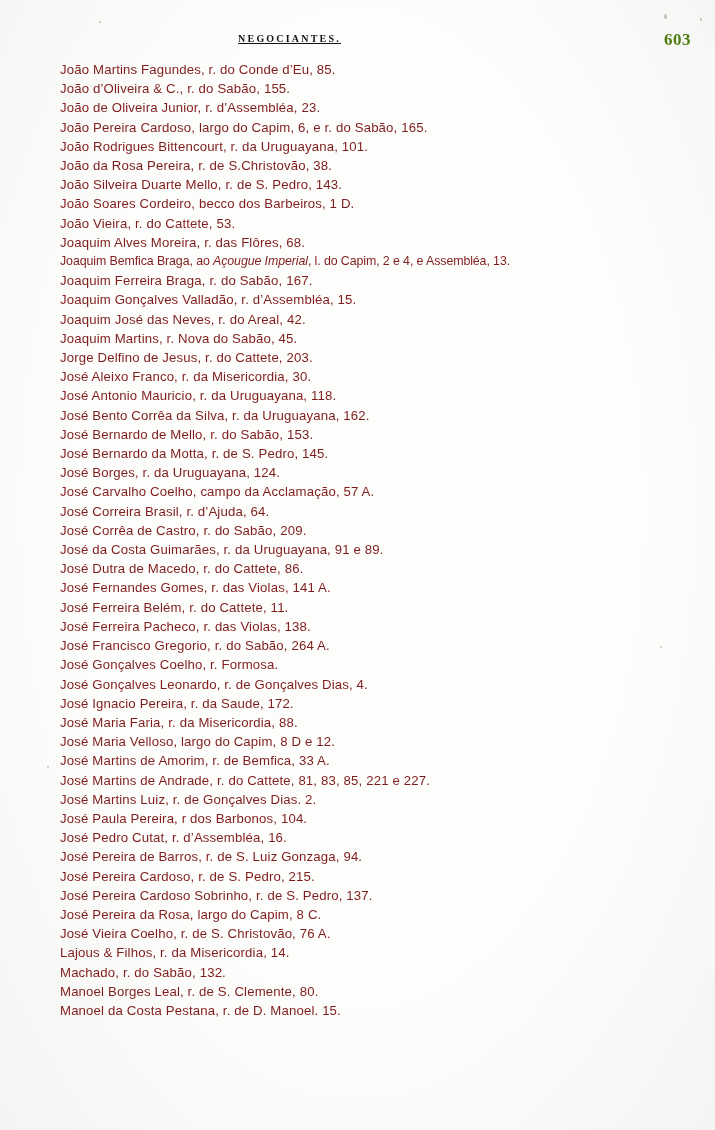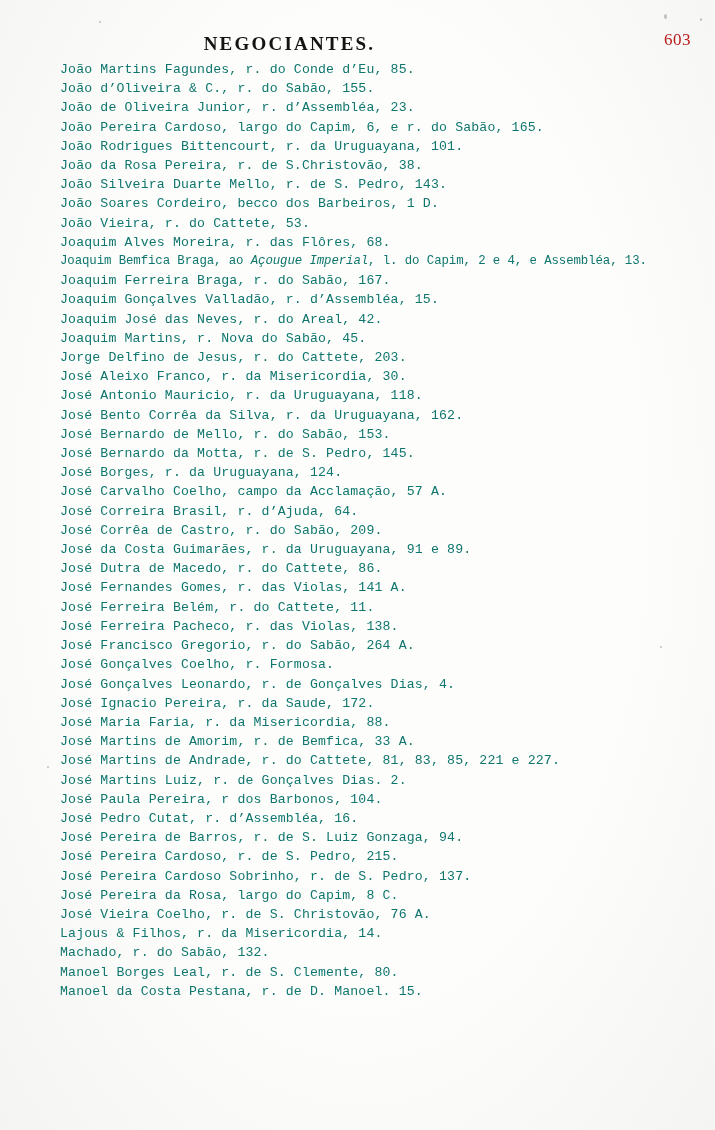--- a/index.html
+++ b/index.html
@@ -38,46 +38,47 @@
     width: 715px;
     height: 24px;
   }
   .header-title {
     position: absolute;
     left: 0;
     width: 579px;
     text-align: center;
     font-family: "Liberation Serif", serif;
     font-weight: bold;
-    font-size: 19px;
+    font-size: 10px;
     letter-spacing: 2.2px;
     color: #141414;
+    text-decoration: underline;
   }
   .page-number {
     position: absolute;
     right: 24px;
     top: 30px;
     font-family: "Liberation Serif", serif;
-    font-weight: normal;
+    font-weight: bold;
     font-size: 17px;
     letter-spacing: 0.5px;
-    color: #b91c1c;
+    color: #4d7c0f;
   }
   .entries {
     position: absolute;
     top: 60px;
     left: 60px;
     width: 625px;
   }
   .entry {
-    font-family: Liberation Mono, monospace;
+    font-family: Liberation Sans, sans-serif;
     font-size: 13.2px;
     line-height: 19.2px;
     white-space: nowrap;
-    color: #0f766e;
+    color: #7f1d1d;
     letter-spacing: 0.15px;
   }
   
   .entry.tight {
     font-size: 12.4px;
     letter-spacing: -0.1px;
   }
   .entry .it {
     font-style: italic;
   }
@@ -128,20 +129,21 @@
       <div class="entry">José da Costa Guimarães, r. da Uruguayana, 91 e 89.</div>
       <div class="entry">José Dutra de Macedo, r. do Cattete, 86.</div>
       <div class="entry">José Fernandes Gomes, r. das Violas, 141 A.</div>
       <div class="entry">José Ferreira Belém, r. do Cattete, 11.</div>
       <div class="entry">José Ferreira Pacheco, r. das Violas, 138.</div>
       <div class="entry">José Francisco Gregorio, r. do Sabão, 264 A.</div>
       <div class="entry">José Gonçalves Coelho, r. Formosa.</div>
       <div class="entry">José Gonçalves Leonardo, r. de Gonçalves Dias, 4.</div>
       <div class="entry">José Ignacio Pereira, r. da Saude, 172.</div>
       <div class="entry">José Maria Faria, r. da Misericordia, 88.</div>
+      <div class="entry">José Maria Velloso, largo do Capim, 8 D e 12.</div>
       <div class="entry">José Martins de Amorim, r. de Bemfica, 33 A.</div>
       <div class="entry">José Martins de Andrade, r. do Cattete, 81, 83, 85, 221 e 227.</div>
       <div class="entry">José Martins Luiz, r. de Gonçalves Dias. 2.</div>
       <div class="entry">José Paula Pereira, r dos Barbonos, 104.</div>
       <div class="entry">José Pedro Cutat, r. d’Assembléa, 16.</div>
       <div class="entry">José Pereira de Barros, r. de S. Luiz Gonzaga, 94.</div>
       <div class="entry">José Pereira Cardoso, r. de S. Pedro, 215.</div>
       <div class="entry">José Pereira Cardoso Sobrinho, r. de S. Pedro, 137.</div>
       <div class="entry">José Pereira da Rosa, largo do Capim, 8 C.</div>
       <div class="entry">José Vieira Coelho, r. de S. Christovão, 76 A.</div>

